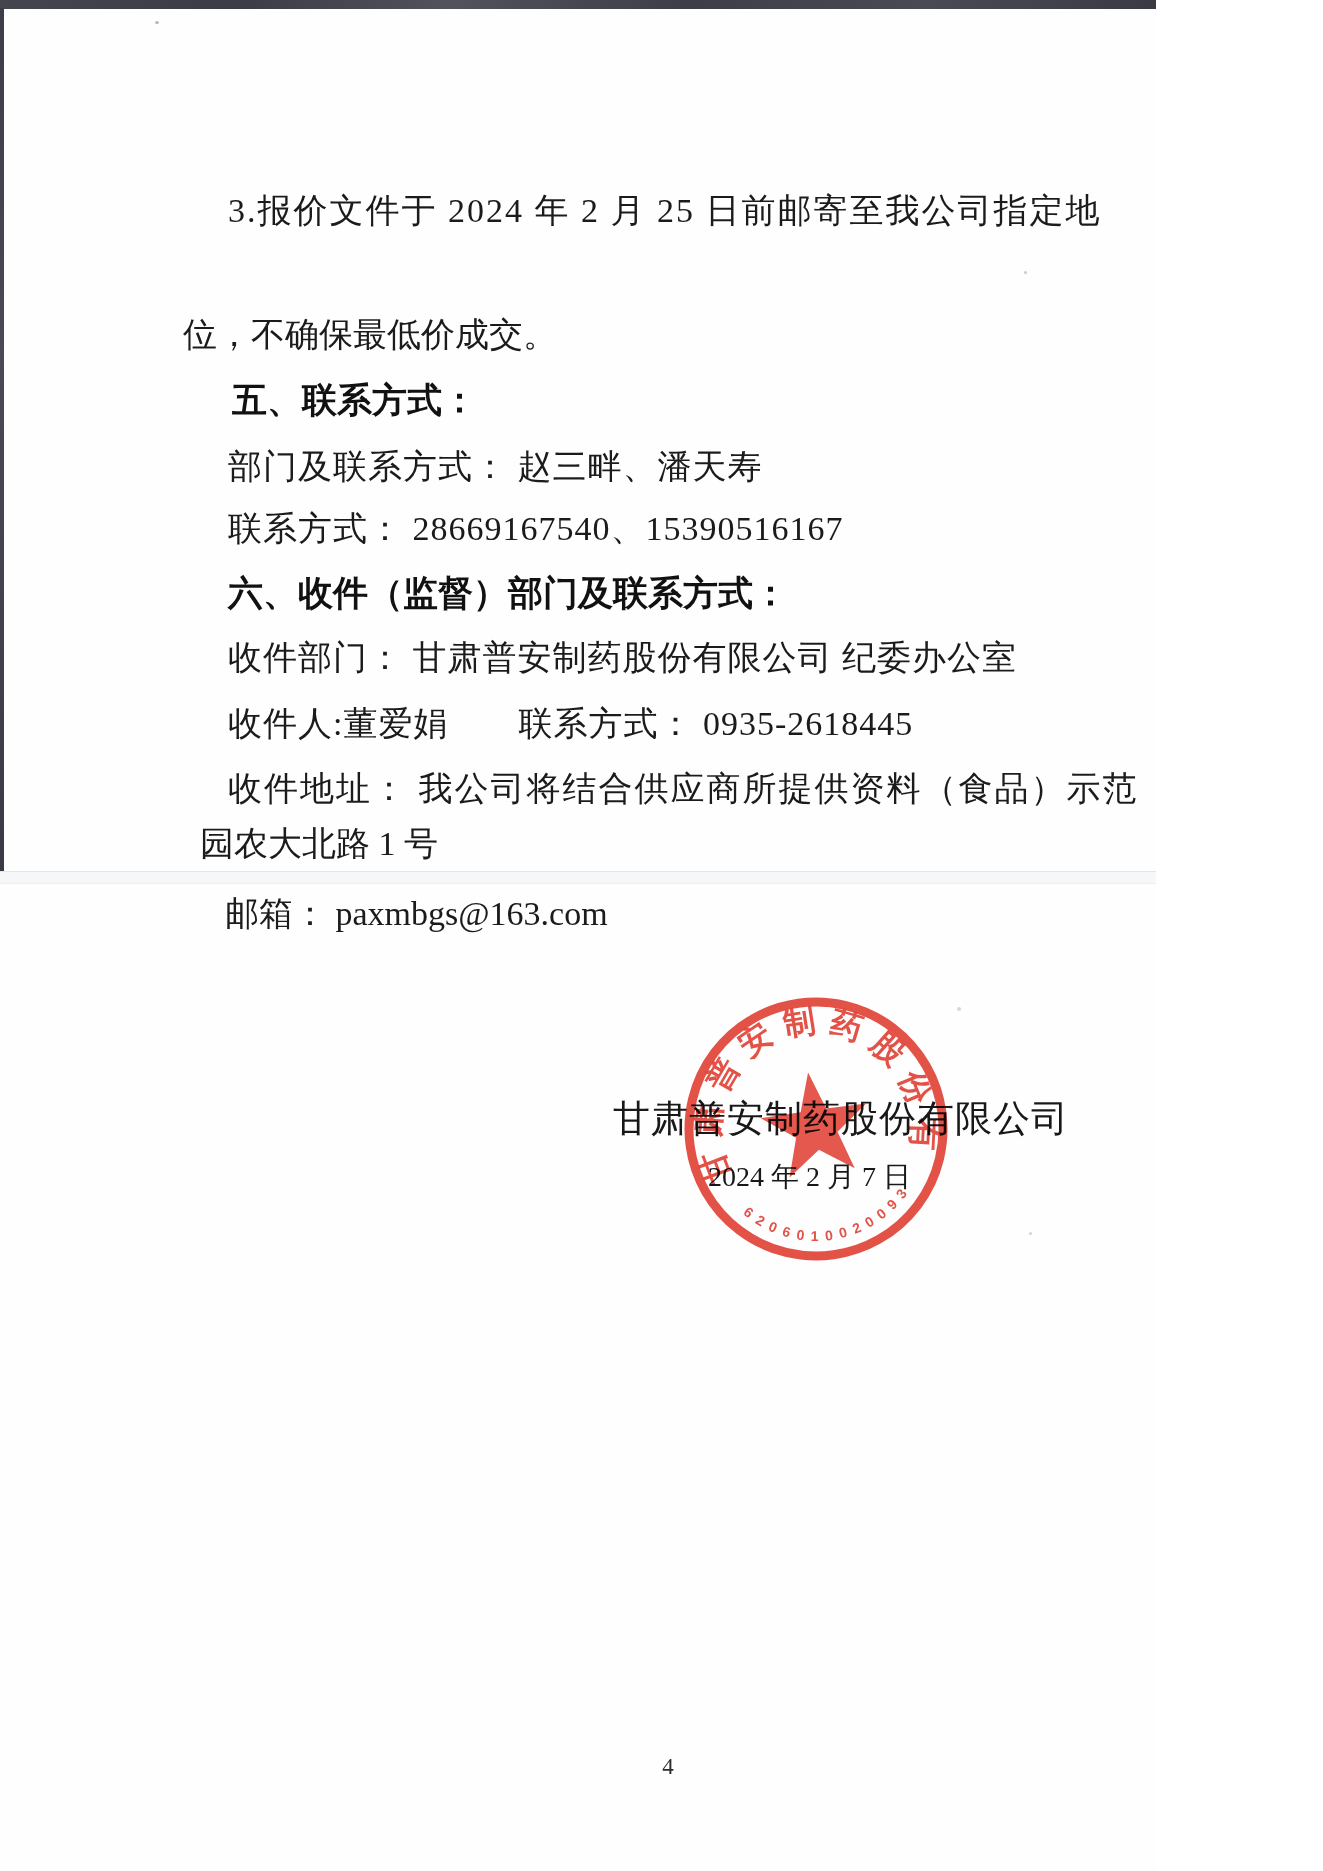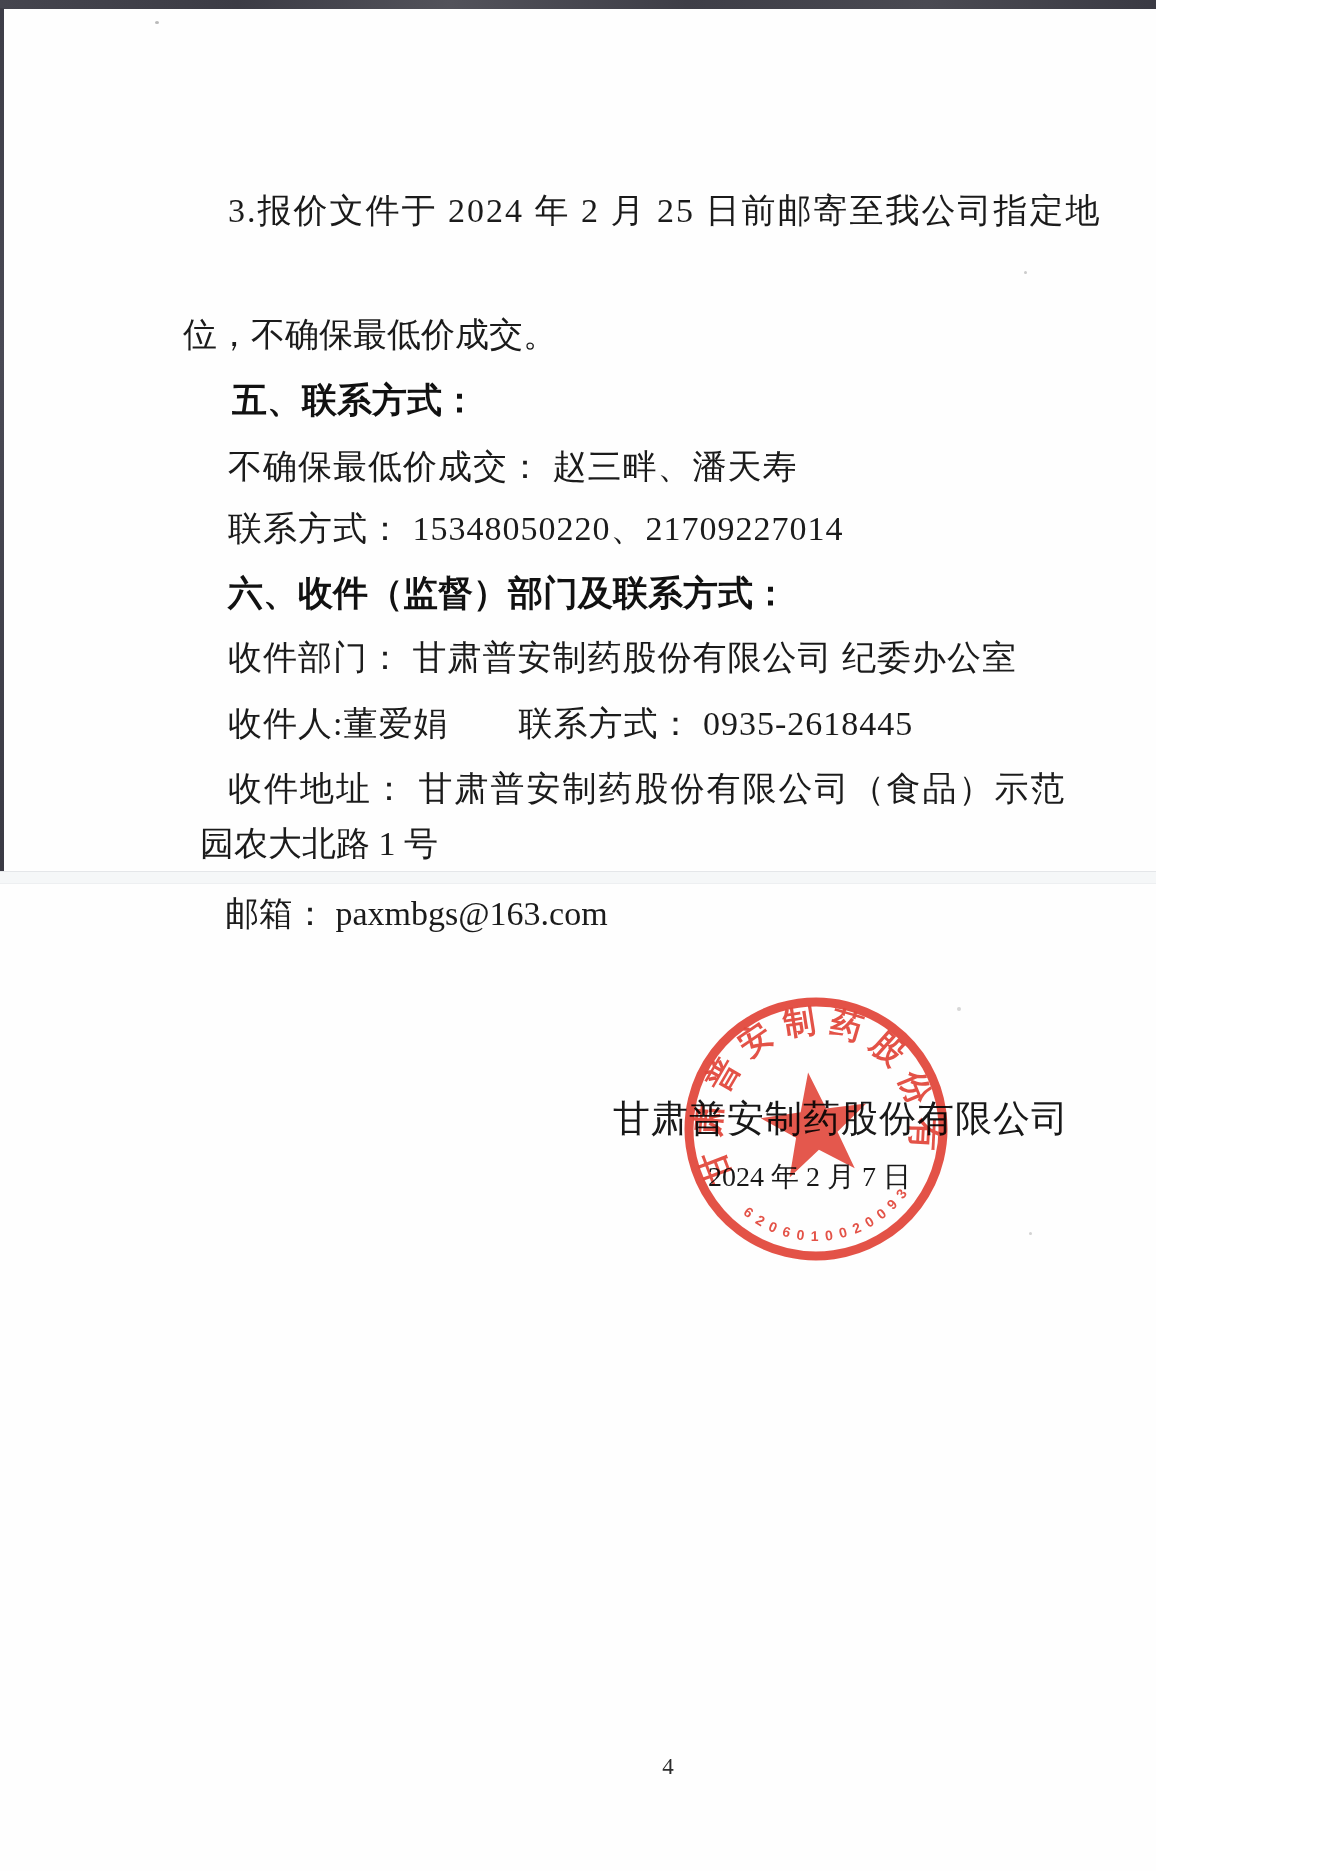--- a/index.html
+++ b/index.html
@@ -61,27 +61,27 @@
   <div class="speck" style="left:1221px;top:811px;width:3px;height:3px;background:#b5b5b5;opacity:.5;"></div>
   <div class="speck" style="left:957px;top:1007px;width:4px;height:4px;background:#b0b0b0;opacity:.5;"></div>
   <div class="speck" style="left:1029px;top:1232px;width:3px;height:3px;background:#a8a8a8;opacity:.5;"></div>
   <div class="speck" style="left:1217px;top:1763px;width:3px;height:3px;background:#6f6f6f;opacity:.6;"></div>
   <div class="speck" style="left:1280px;top:1786px;width:3px;height:3px;background:#bdbdbd;opacity:.5;"></div>
 
   <div class="line sp2" style="left:228px;top:191px;">3.报价文件于 2024 年 2 月 25 日前邮寄至我公司指定地</div>
   <div class="line" style="left:183px;top:315px;">位，不确保最低价成交。</div>
 
   <div class="line heading" style="left:232px;top:379px;">五、联系方式：</div>
-  <div class="line sp1" style="left:228px;top:447px;">不确保最低价成交： 赵三畔、潘天寿</div>
-  <div class="line sp1" style="left:228px;top:509px;">联系方式： 15348050220、21709227014</div>
+  <div class="line sp1" style="left:228px;top:447px;">部门及联系方式： 赵三畔、潘天寿</div>
+  <div class="line sp1" style="left:228px;top:509px;">联系方式： 28669167540、15390516167</div>
 
   <div class="line sp1" style="left:228px;top:638px;">收件部门： 甘肃普安制药股份有限公司  纪委办公室</div>
   <div class="line heading" style="left:228px;top:572px;">六、收件（监督）部门及联系方式：</div>
   <div class="line sp1" style="left:228px;top:704px;text-align:right;">收件人:董爱娟　　联系方式： 0935-2618445</div>
-  <div class="line sp2" style="left:228px;top:769px;">收件地址： 甘肃普安制药股份有限公司（食品）示范</div>
+  <div class="line sp2" style="left:228px;top:769px;">收件地址： 我公司将结合供应商所提供资料（食品）示范</div>
   <div class="line" style="left:200px;top:824px;">园农大北路 1 号</div>
   <div class="line" style="left:225px;top:894px;">邮箱： paxmbgs@163.com</div>
 
   <div class="sig sp1" style="left:613px;top:1094px;">甘肃普安制药股份有限公司</div>
   <div class="sig" style="left:708px;top:1158px;font-size:28px;">2024 年 2 月 7 日</div>
 
   <svg class="seal-svg" viewBox="0 0 306 306">
     <g transform="rotate(-8 153 151)" fill="none">
       <circle cx="153" cy="151" r="127" stroke="#e0392c" stroke-width="9" stroke-opacity="0.95"></circle>
       <defs>

